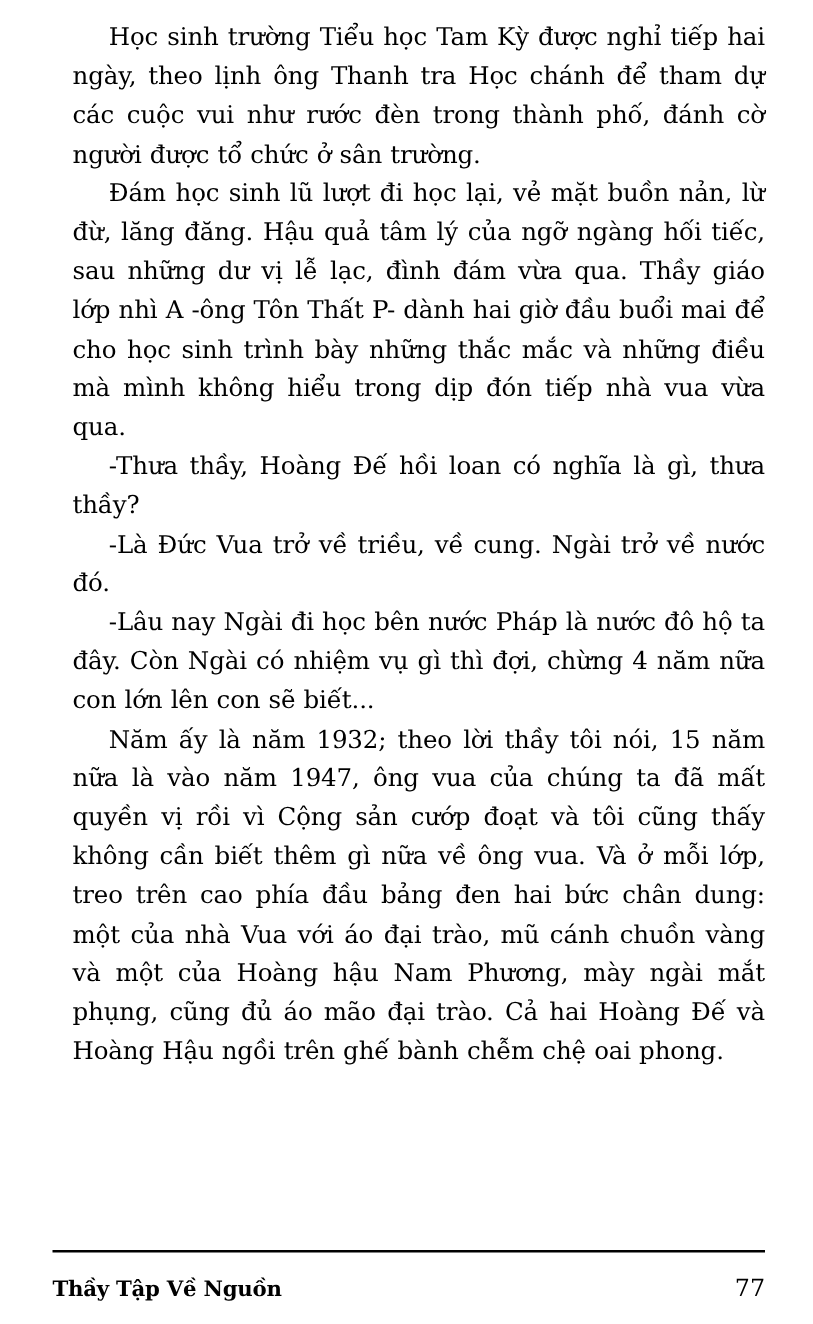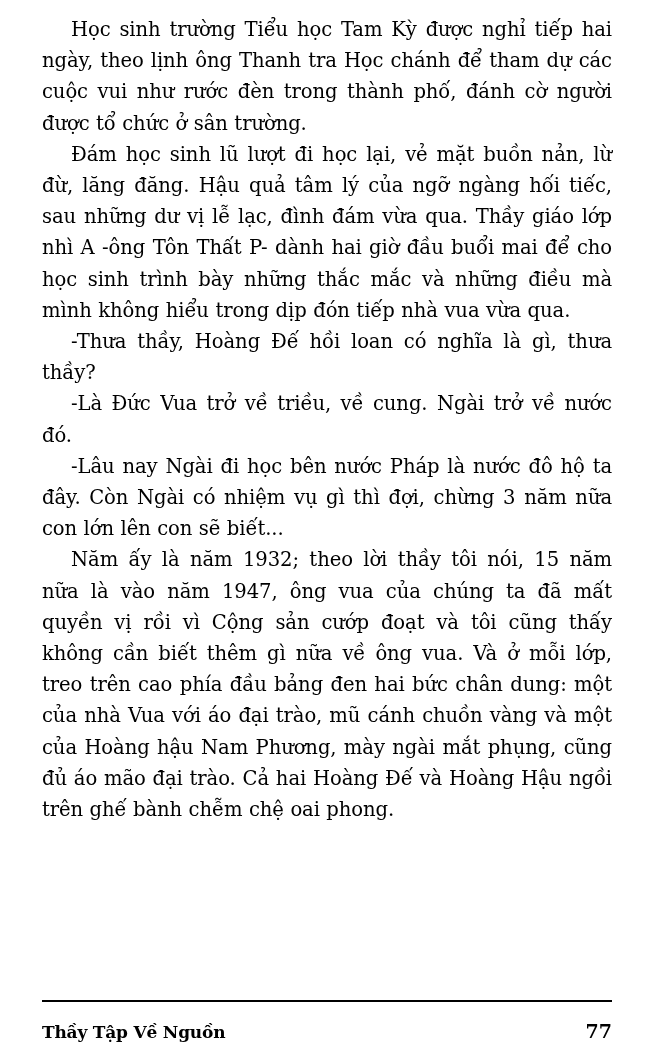--- a/index.html
+++ b/index.html
@@ -15,21 +15,21 @@
     overflow: hidden;
     position: relative;
   }
   .page {
     position: absolute;
     left: 0;
     top: 0;
     width: 650px;
     height: 1059px;
     box-sizing: border-box;
-    padding: 14px 38px 0 42px;
+    padding: 14px 38px 0 58px;
   }
   .body-text {
     font-size: 19.6px;
     line-height: 31.2px;
     text-align: justify;
     text-justify: inter-word;
     letter-spacing: -0.1px;
     word-spacing: 0.4px;
   }
   .body-text p {
@@ -57,34 +57,34 @@
     background: #000000;
   }
   .footer-title {
     font-size: 17px;
     font-weight: bold;
     font-family: "DejaVu Serif", serif;
     letter-spacing: -0.2px;
   }
   .footer-page {
     font-size: 19px;
-    font-weight: bold;
+    font-weight: normal;
     font-family: "DejaVu Serif", serif;
   }
 </style>
 </head>
 <body>
 
 <div class="page">
   <div class="body-text">
     <p>Học sinh trường Tiểu học Tam Kỳ được nghỉ tiếp hai ngày, theo lịnh ông Thanh tra Học chánh để tham dự các cuộc vui như rước đèn trong thành phố, đánh cờ người được tổ chức ở sân trường.</p>
     <p>Đám học sinh lũ lượt đi học lại, vẻ mặt buồn nản, lừ đừ, lăng đăng. Hậu quả tâm lý của ngỡ ngàng hối tiếc, sau những dư vị lễ lạc, đình đám vừa qua. Thầy giáo lớp nhì A -ông Tôn Thất P- dành hai giờ đầu buổi mai để cho học sinh trình bày những thắc mắc và những điều mà mình không hiểu trong dịp đón tiếp nhà vua vừa qua.</p>
     <p class="dash">-Thưa thầy, Hoàng Đế hồi loan có nghĩa là gì, thưa thầy?</p>
     <p class="dash">-Là Đức Vua trở về triều, về cung. Ngài trở về nước đó.</p>
-    <p class="dash">-Lâu nay Ngài đi học bên nước Pháp là nước đô hộ ta đây. Còn Ngài có nhiệm vụ gì thì đợi, chừng 3 năm nữa con lớn lên con sẽ biết...</p>
+    <p class="dash">-Lâu nay Ngài đi học bên nước Pháp là nước đô hộ ta đây. Còn Ngài có nhiệm vụ gì thì đợi, chừng 4 năm nữa con lớn lên con sẽ biết...</p>
     <p>Năm ấy là năm 1932; theo lời thầy tôi nói, 15 năm nữa là vào năm 1947, ông vua của chúng ta đã mất quyền vị rồi vì Cộng sản cướp đoạt và tôi cũng thấy không cần biết thêm gì nữa về ông vua. Và ở mỗi lớp, treo trên cao phía đầu bảng đen hai bức chân dung: một của nhà Vua với áo đại trào, mũ cánh chuồn vàng và một của Hoàng hậu Nam Phương, mày ngài mắt phụng, cũng đủ áo mão đại trào. Cả hai Hoàng Đế và Hoàng Hậu ngồi trên ghế bành chễm chệ oai phong.</p>
   </div>
 
   <div class="footer-rule"></div>
   <div class="footer">
     <span class="footer-title">Thầy Tập Về Nguồn</span>
     <span class="footer-page">77</span>
   </div>
 </div>
 

